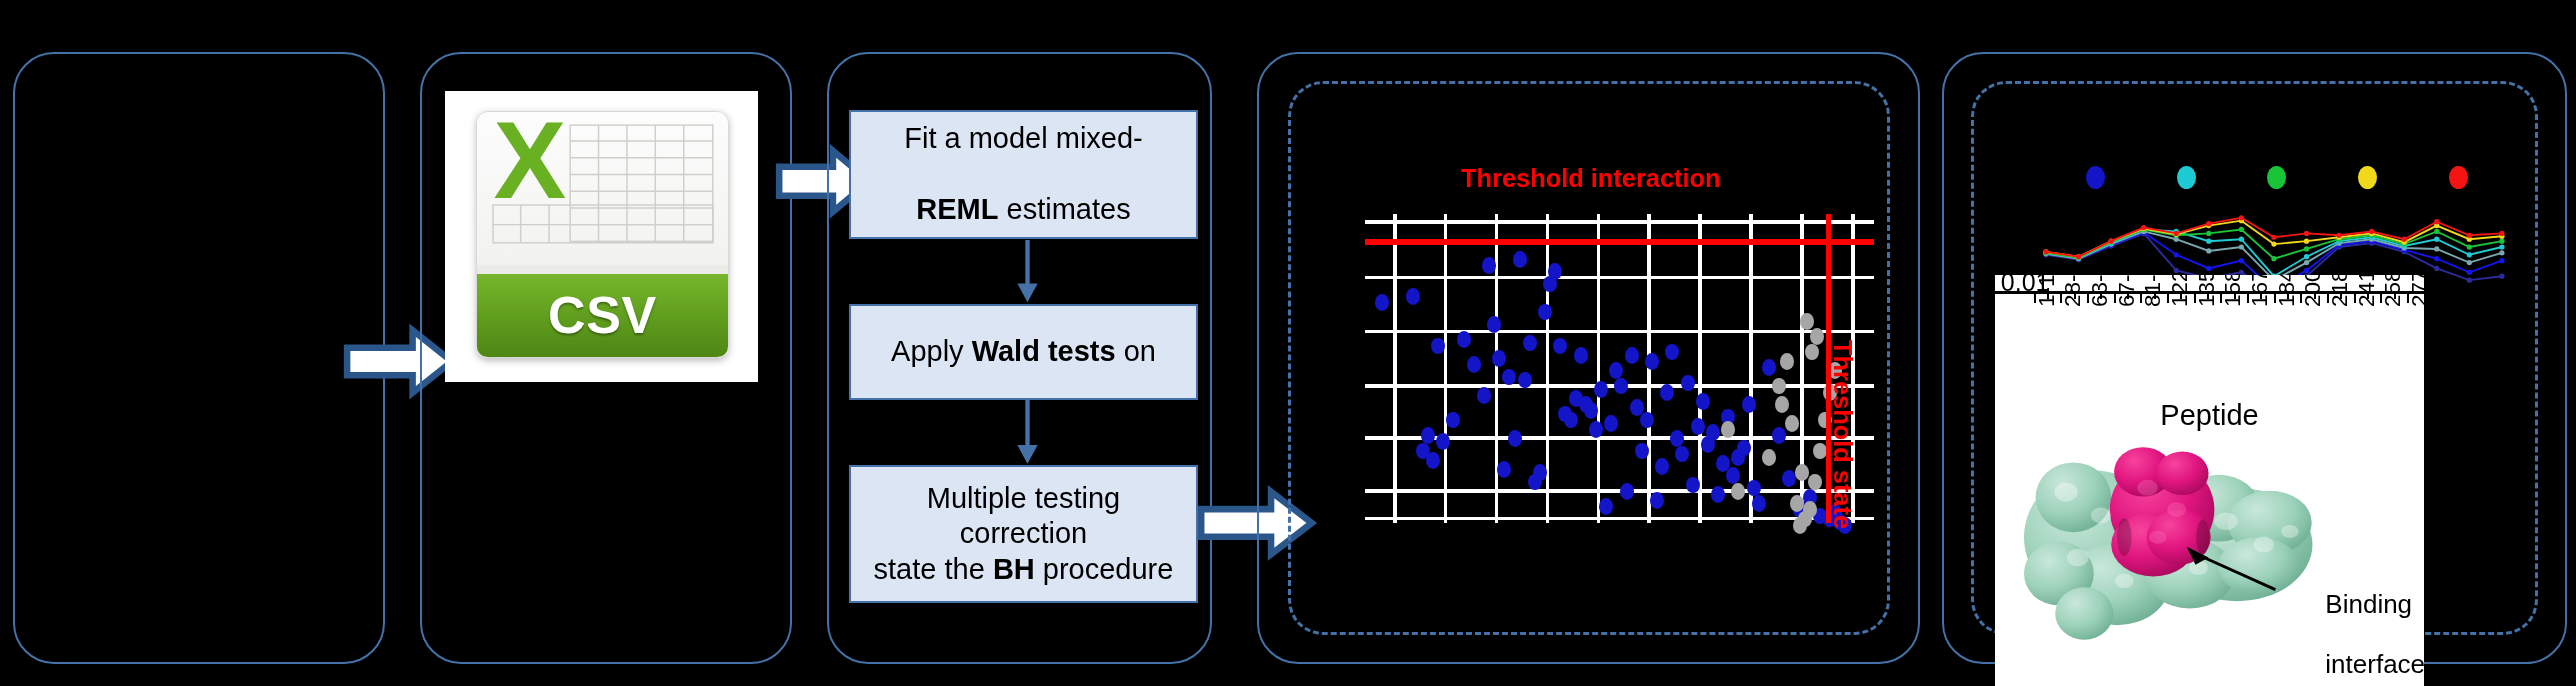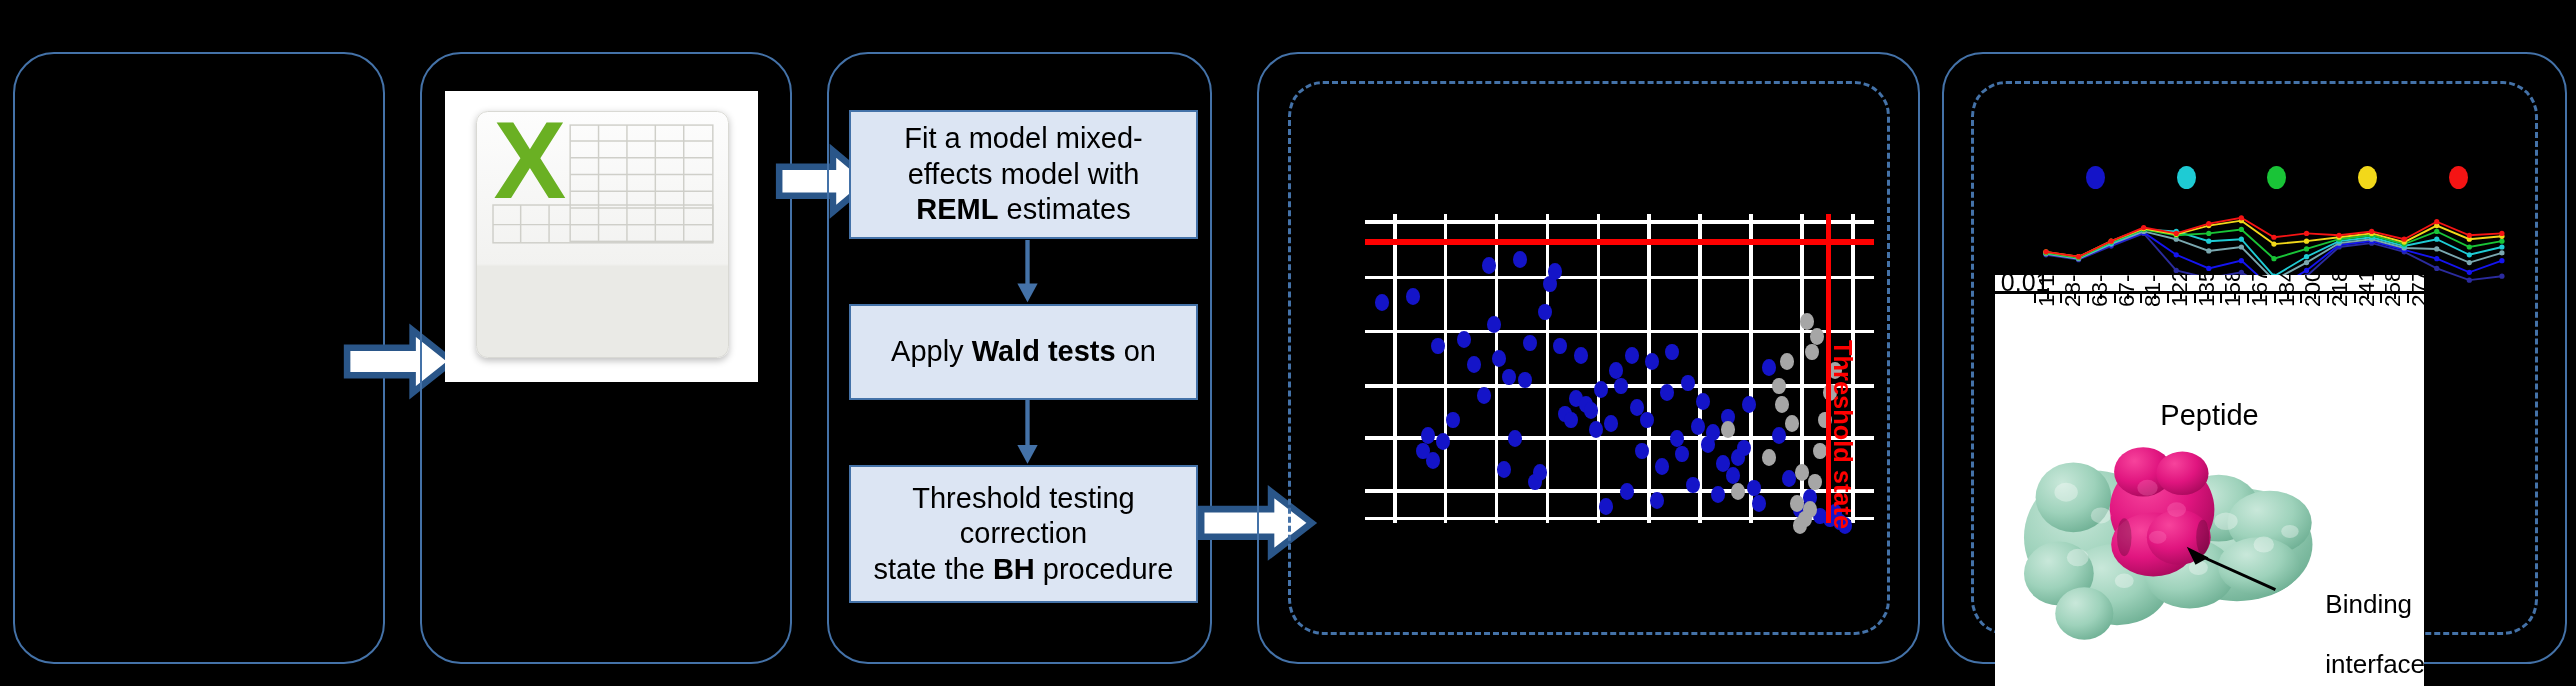--- a/index.html
+++ b/index.html
@@ -102,35 +102,38 @@
             <line x1="245" y1="18" x2="245" y2="178"></line>
             <line x1="284" y1="18" x2="284" y2="178"></line>
             <rect x="22" y="128" width="302" height="52"></rect>
             <line x1="22" y1="155" x2="324" y2="155"></line>
             <line x1="60" y1="128" x2="60" y2="180"></line>
             <line x1="99" y1="128" x2="99" y2="180"></line>
           </g>
         </svg>
       </div>
       <div class="csv-x">X</div>
+      <div class="csv-band">
+        <span>CSV</span>
+      </div>
     </div>
   </div>
 
   <div class="arrow" style="left:769px;top:142px;width:109px;height:79px;">
     <svg viewBox="0 0 150 108">
       <path d="M14 34 L88 34 L88 12 L138 54 L88 96 L88 74 L14 74 Z" fill="#ffffff" stroke="#2a5689" stroke-width="9" stroke-linejoin="miter"></path>
     </svg>
   </div>
 
   <div class="panel" style="left:827px;top:52px;width:385px;height:612px;"></div>
 
   <div class="flowbox" style="left:849px;top:110px;width:349px;height:129px;">
     <span>
       <span>Fit a model mixed-</span><br>
-      <span>effects model with</span><br>
+      <br>
       <b>REML</b><span> estimates</span>
     </span>
   </div>
 
   <div class="connector" style="left:1013px;top:240px;width:29px;height:65px;">
     <svg viewBox="0 0 40 90">
       <line x1="20" y1="0" x2="20" y2="62" stroke="#4472a8" stroke-width="6"></line>
       <path d="M6 60 L34 60 L20 86 Z" fill="#4472a8"></path>
     </svg>
   </div>
@@ -143,21 +146,21 @@
 
   <div class="connector" style="left:1013px;top:400px;width:29px;height:67px;">
     <svg viewBox="0 0 40 92">
       <line x1="20" y1="0" x2="20" y2="64" stroke="#4472a8" stroke-width="6"></line>
       <path d="M6 62 L34 62 L20 88 Z" fill="#4472a8"></path>
     </svg>
   </div>
 
   <div class="flowbox" style="left:849px;top:465px;width:349px;height:138px;">
     <span>
-      <span>Threshold testing</span><br>
+      <span>Multiple testing</span><br>
       <span>correction</span><br>
       <span>state the </span><b>BH</b><span> procedure</span>
     </span>
   </div>
 
   <div class="arrow" style="left:1191px;top:480px;width:131px;height:86px;">
     <svg viewBox="0 0 180 118">
       <path d="M14 40 L110 40 L110 16 L166 59 L110 102 L110 78 L14 78 Z" fill="#ffffff" stroke="#2a5689" stroke-width="9" stroke-linejoin="miter"></path>
     </svg>
   </div>
@@ -281,20 +284,21 @@
           <div class="dot g" style="left: 83.5%; top: 91%;"></div>
           <div class="dot g" style="left: 82.5%; top: 65%;"></div>
           <div class="dot g" style="left: 81.5%; top: 45%;"></div>
           <div class="dot g" style="left: 80.5%; top: 59%;"></div>
         </div>
       <div class="thr-h" style="top:8%;"></div>
       <div class="thr-v" style="left:90.5%;"></div>
     </div>
   </div>
 
+  <div class="thr-lbl-h" style="left:1461px;top:164px;">Threshold interaction</div>
   <div class="thr-lbl-v" style="left:1857px;top:340px;">Threshold state</div>
 
   <div class="panel" style="left:1942px;top:52px;width:625px;height:612px;"></div>
   <div class="panel-dashed" style="left:1971px;top:81px;width:567px;height:554px;"></div>
 
   <div id="legend-dots" style="left:2013px;top:166px;width:494px;height:29px;">
       <div class="legdot" style="background: rgb(20, 20, 200); left: 73px; top: 0px;"></div>
       <div class="legdot" style="background: rgb(30, 203, 212); left: 164px; top: 0px;"></div>
       <div class="legdot" style="background: rgb(25, 196, 55); left: 254px; top: 0px;"></div>
       <div class="legdot" style="background: rgb(242, 216, 26); left: 345px; top: 0px;"></div>

